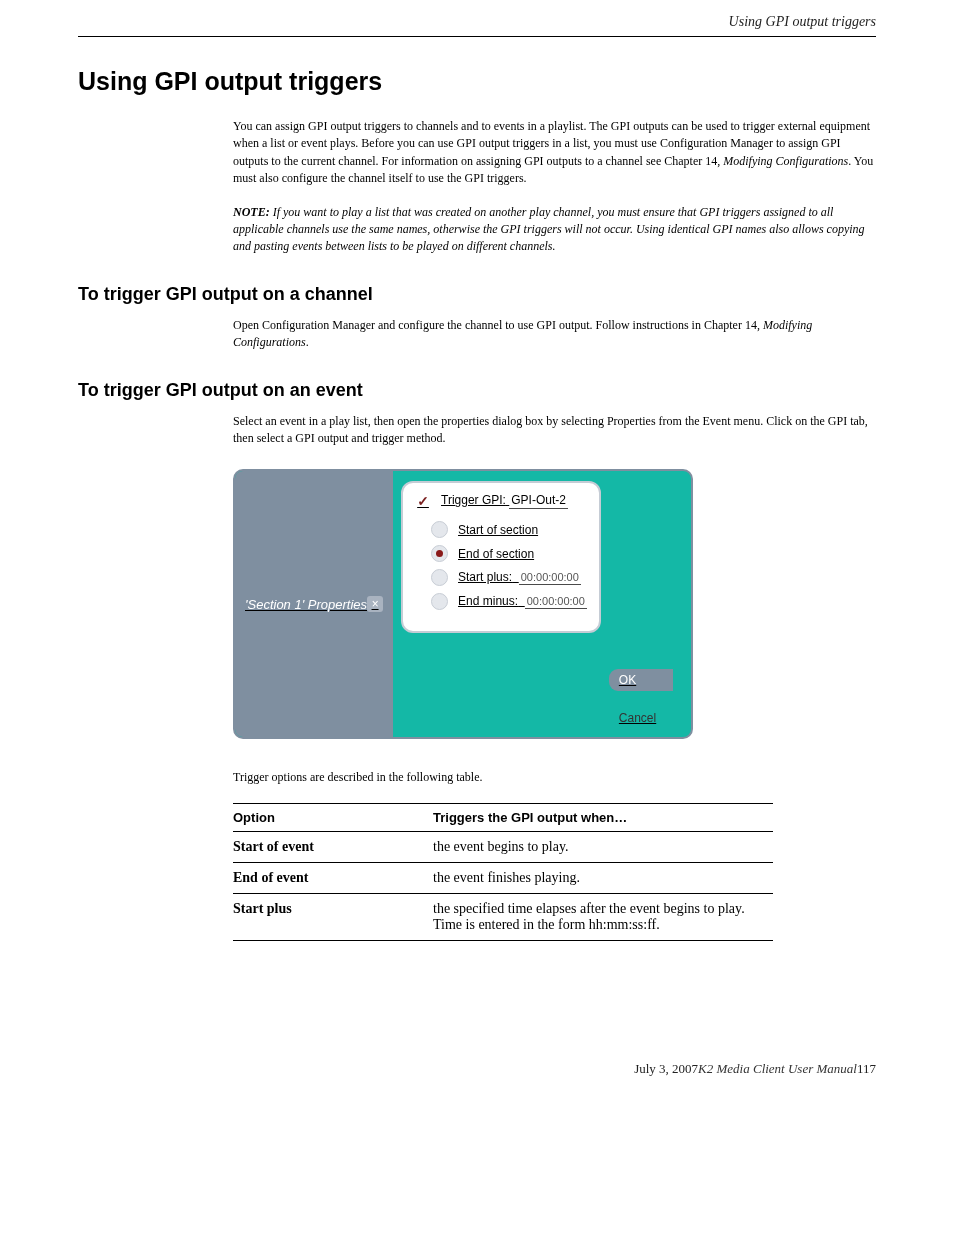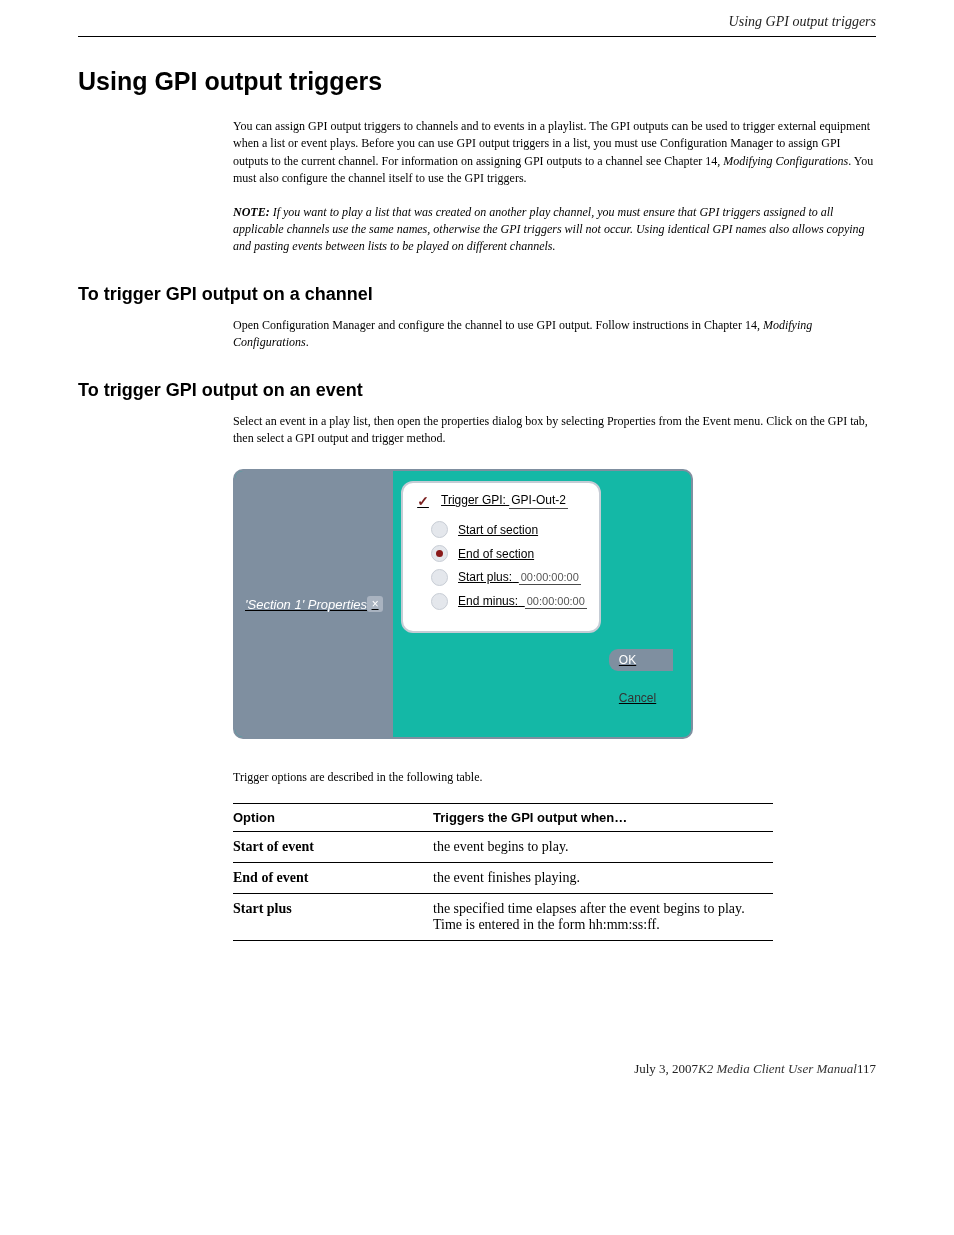--- a/index.html
+++ b/index.html
@@ -211,21 +211,21 @@
     border-bottom: 1px solid #4a4a4a;
     color: #555;
     padding: 0 2px 1px 2px;
     font-size: 11px;
   }
   .right-col {
     width: 64px;
     display: flex;
     flex-direction: column;
     justify-content: flex-end;
-    padding-bottom: 28px;
+    padding-bottom: 8px;
     gap: 16px;
   }
   .btn {
     padding: 4px 10px;
     border-radius: 9px 0 0 9px;
     font-size: 12px;
     text-align: left;
   }
   .btn-ok {
     background: #7f8fa0;

